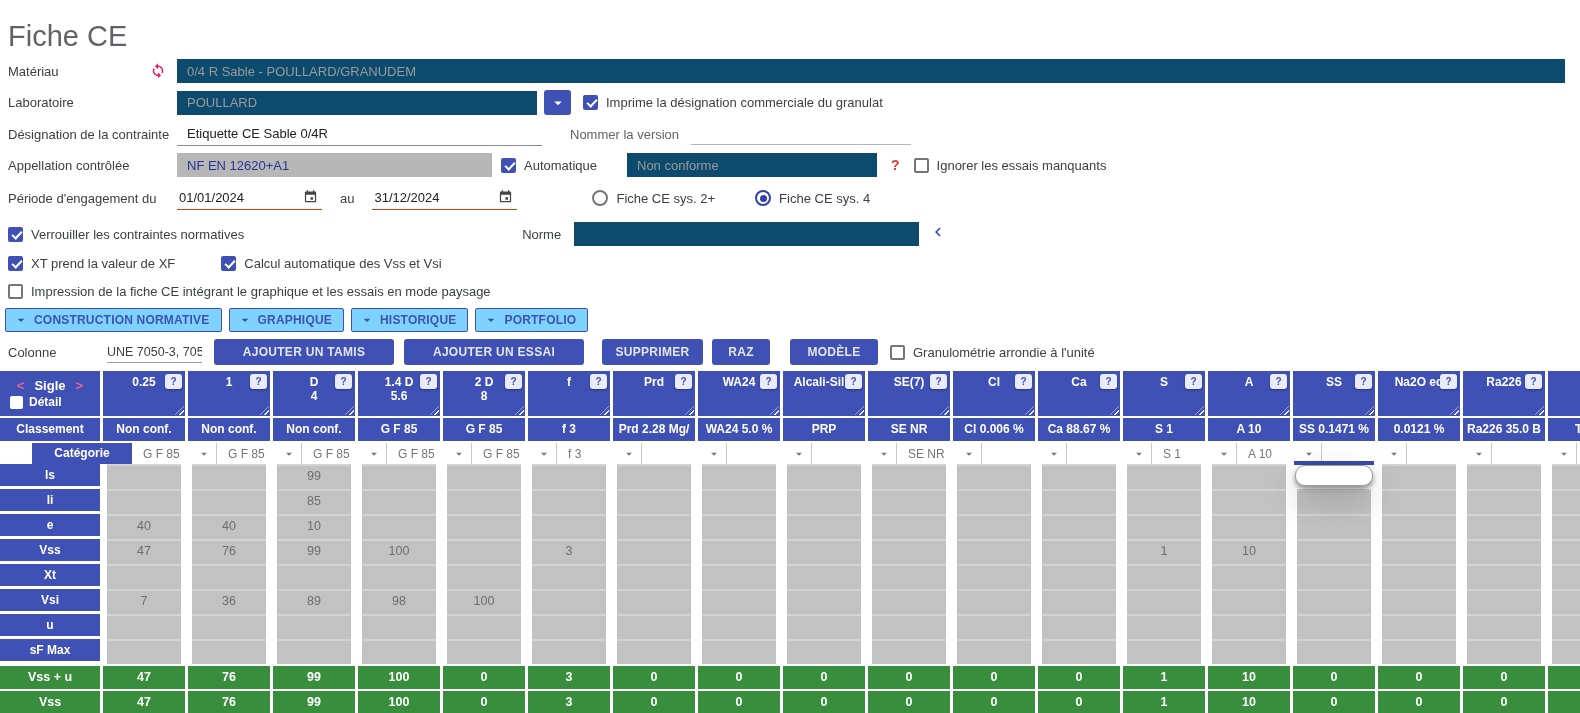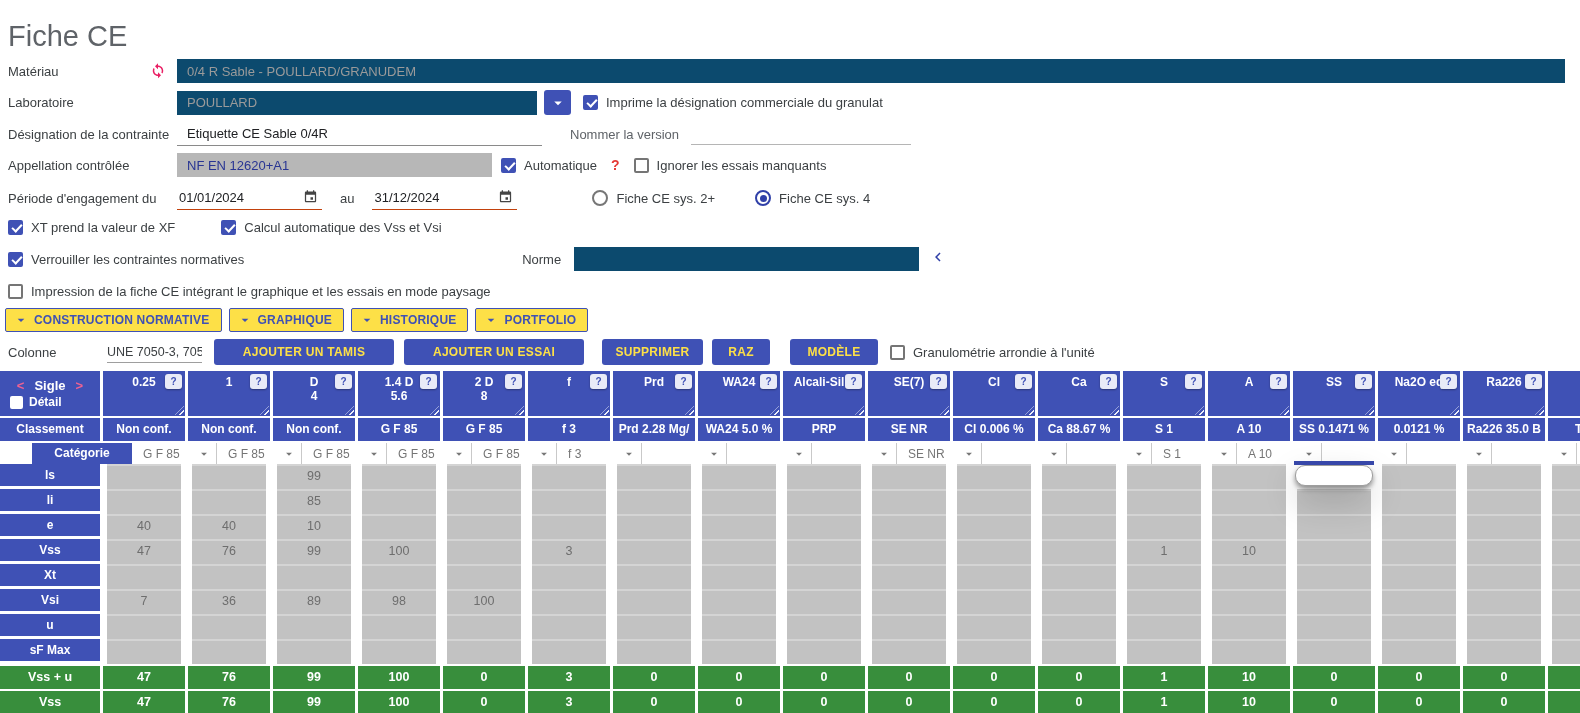--- a/index.html
+++ b/index.html
@@ -22,25 +22,25 @@
   .cblabel { margin-left:8px; font-size:13px; color:#3c4043; white-space:nowrap; }
 
   .radio { width:16px; height:16px; border:2px solid #767676; border-radius:50%; position:relative; flex:none; cursor:pointer; }
   .radio.checked { border-color:#3040a8; }
   .radio.checked::after { content:""; position:absolute; left:2.5px; top:2.5px; width:7px; height:7px; border-radius:50%; background:#3040a8; }
 
   .ddbtn { width:27px; height:25px; background:#3f51b5; border-radius:3px; margin-left:7px; display:flex; align-items:center; justify-content:center; cursor:pointer; }
   .dfield { width:145px; border-bottom:1px solid #c2410c; height:24px; display:flex; align-items:center; justify-content:space-between; padding:0 4px 0 2px; color:#202124; font-size:13px; }
   .qmark { color:#e53935; font-size:14px; font-weight:700; }
 
-  .tab { height:24px; border:1px solid #3f51b5; border-radius:2px; background:#fde047; display:inline-flex; align-items:center; padding:0 11px 0 7px; color:#3f51b5; font-weight:700; font-size:12px; margin-right:7px; letter-spacing:.2px; cursor:pointer; }
+  .tab { height:24px; border:1px solid #3f51b5; border-radius:2px; background:#7dd3fc; display:inline-flex; align-items:center; padding:0 11px 0 7px; color:#3f51b5; font-weight:700; font-size:12px; margin-right:7px; letter-spacing:.2px; cursor:pointer; }
   .tab svg { margin-right:5px; }
 
   .colselect { border-bottom:1px solid #9e9e9e; width:95px; height:22px; display:flex; align-items:center; justify-content:space-between; color:#3c4043; font-size:12.5px; cursor:pointer; white-space:nowrap; overflow:hidden; }
-  .abtn { background:#3f51b5; color:#fde047; font-weight:700; font-size:12px; height:26px; border-radius:3px; display:inline-flex; align-items:center; justify-content:center; letter-spacing:.3px; cursor:pointer; flex:none; }
+  .abtn { background:#3f51b5; color:#e5e5e5; font-weight:700; font-size:12px; height:26px; border-radius:3px; display:inline-flex; align-items:center; justify-content:center; letter-spacing:.3px; cursor:pointer; flex:none; }
 
   
   .tbl { width:1580px; overflow:hidden; margin-top:6px; }
   .trow { display:grid; grid-template-columns:100px repeat(18,82px); column-gap:3px; }
   .hcell { background:#3f51b5; height:45px; position:relative; color:#fff; cursor:pointer; }
   .hcell .t1 { text-align:center; font-weight:700; font-size:12px; margin-top:4px; white-space:nowrap; overflow:hidden; }
   .hcell .t2 { text-align:center; font-weight:700; font-size:12px; }
   .qbtn { position:absolute; top:3px; right:3px; width:17px; height:15px; background:#e9ebf7; border-radius:3px; color:#3f51b5; font-size:10px; font-weight:700; display:flex; align-items:center; justify-content:center; box-shadow:0 1px 2px rgba(0,0,0,.35); cursor:pointer; }
   .rhandle { position:absolute; bottom:1px; right:1px; width:9px; height:9px; clip-path:polygon(100% 0,100% 100%,0 100%); background:repeating-linear-gradient(135deg, transparent 0 2px, rgba(255,255,255,.9) 2px 3.5px); cursor:nwse-resize; }
   .corner { background:#3f51b5; height:45px; color:#fff; display:flex; flex-direction:column; align-items:center; justify-content:center; gap:2px; }
@@ -101,20 +101,21 @@
     <div class="input white-input" style="width:365px;">Etiquette CE Sable 0/4R</div>
     <span style="margin-left:28px; font-size:13px; color:#5f6368;">Nommer la version</span>
     <div class="ufield" style="width:220px; margin-left:12px;"></div>
   </div>
 
   <div class="frow" style="margin-top:7px;">
     <div class="flabel">Appellation contrôlée</div>
     <div class="input" style="width:315px; background:#b7b7b7; color:#283593; font-weight:500;">NF EN 12620+A1</div>
     <span class="cb checked" style="margin-left:9px;"></span>
     <span class="cblabel">Automatique</span>
+    <div class="input" style="width:250px; margin-left:30px;">Non conforme</div>
     <span class="qmark" style="margin-left:14px;">?</span>
     <span class="cb" style="margin-left:14px;"></span>
     <span class="cblabel">Ignorer les essais manquants</span>
   </div>
 
   <div class="frow" style="margin-top:9px;">
     <div class="flabel">Période d'engagement du</div>
     <div class="dfield">
       <span>01/01/2024</span>
       <span><svg width="15" height="15" viewBox="0 0 24 24">
@@ -125,39 +126,39 @@
     <div class="dfield">
       <span>31/12/2024</span>
       <span><svg width="15" height="15" viewBox="0 0 24 24">
             <path fill="#444" d="M19 4h-1V2h-2v2H8V2H6v2H5c-1.1 0-2 .9-2 2v13c0 1.1.9 2 2 2h14c1.1 0 2-.9 2-2V6c0-1.1-.9-2-2-2zm0 15H5V9h14v10zm-3-6h-4v4h4v-4z"></path>
           </svg></span>
     </div>
     <span class="radio" style="margin-left:75px;"></span>
     <span class="cblabel">Fiche CE sys. 2+</span>
     <span class="radio checked" style="margin-left:40px;"></span>
     <span class="cblabel">Fiche CE sys. 4</span>
-  </div>
-
-  <div class="frow" style="margin-top:10px;">
-    <span class="cb checked" style="margin-left:8px;"></span>
-    <span class="cblabel">XT prend la valeur de XF</span>
-    <span class="cb checked" style="margin-left:46px;"></span>
-    <span class="cblabel">Calcul automatique des Vss et Vsi</span>
   </div>
 
   <div class="frow" style="margin-top:12px;">
     <span class="cb checked" style="margin-left:8px;"></span>
     <span class="cblabel">Verrouiller les contraintes normatives</span>
     <span style="margin-left:278px; font-size:13px; color:#3c4043;">Norme</span>
     <div class="input" style="width:345px; margin-left:13px;"></div>
     <span style="margin-left:10px;">
       <svg width="18" height="18" viewBox="0 0 24 24">
           <path fill="#3040a8" d="M15.4 7.4 14 6l-6 6 6 6 1.4-1.4L10.8 12z"></path>
         </svg>
     </span>
+  </div>
+
+  <div class="frow" style="margin-top:10px;">
+    <span class="cb checked" style="margin-left:8px;"></span>
+    <span class="cblabel">XT prend la valeur de XF</span>
+    <span class="cb checked" style="margin-left:46px;"></span>
+    <span class="cblabel">Calcul automatique des Vss et Vsi</span>
   </div>
 
   <div class="frow" style="margin-top:13px;">
     <span class="cb" style="margin-left:8px;"></span>
     <span class="cblabel">Impression de la fiche CE intégrant le graphique et les essais en mode paysage</span>
   </div>
 
   <div class="frow" style="margin-top:9px; padding-left:5px;">
     <div class="tab">
       <svg width="16" height="16" viewBox="0 0 24 24">

